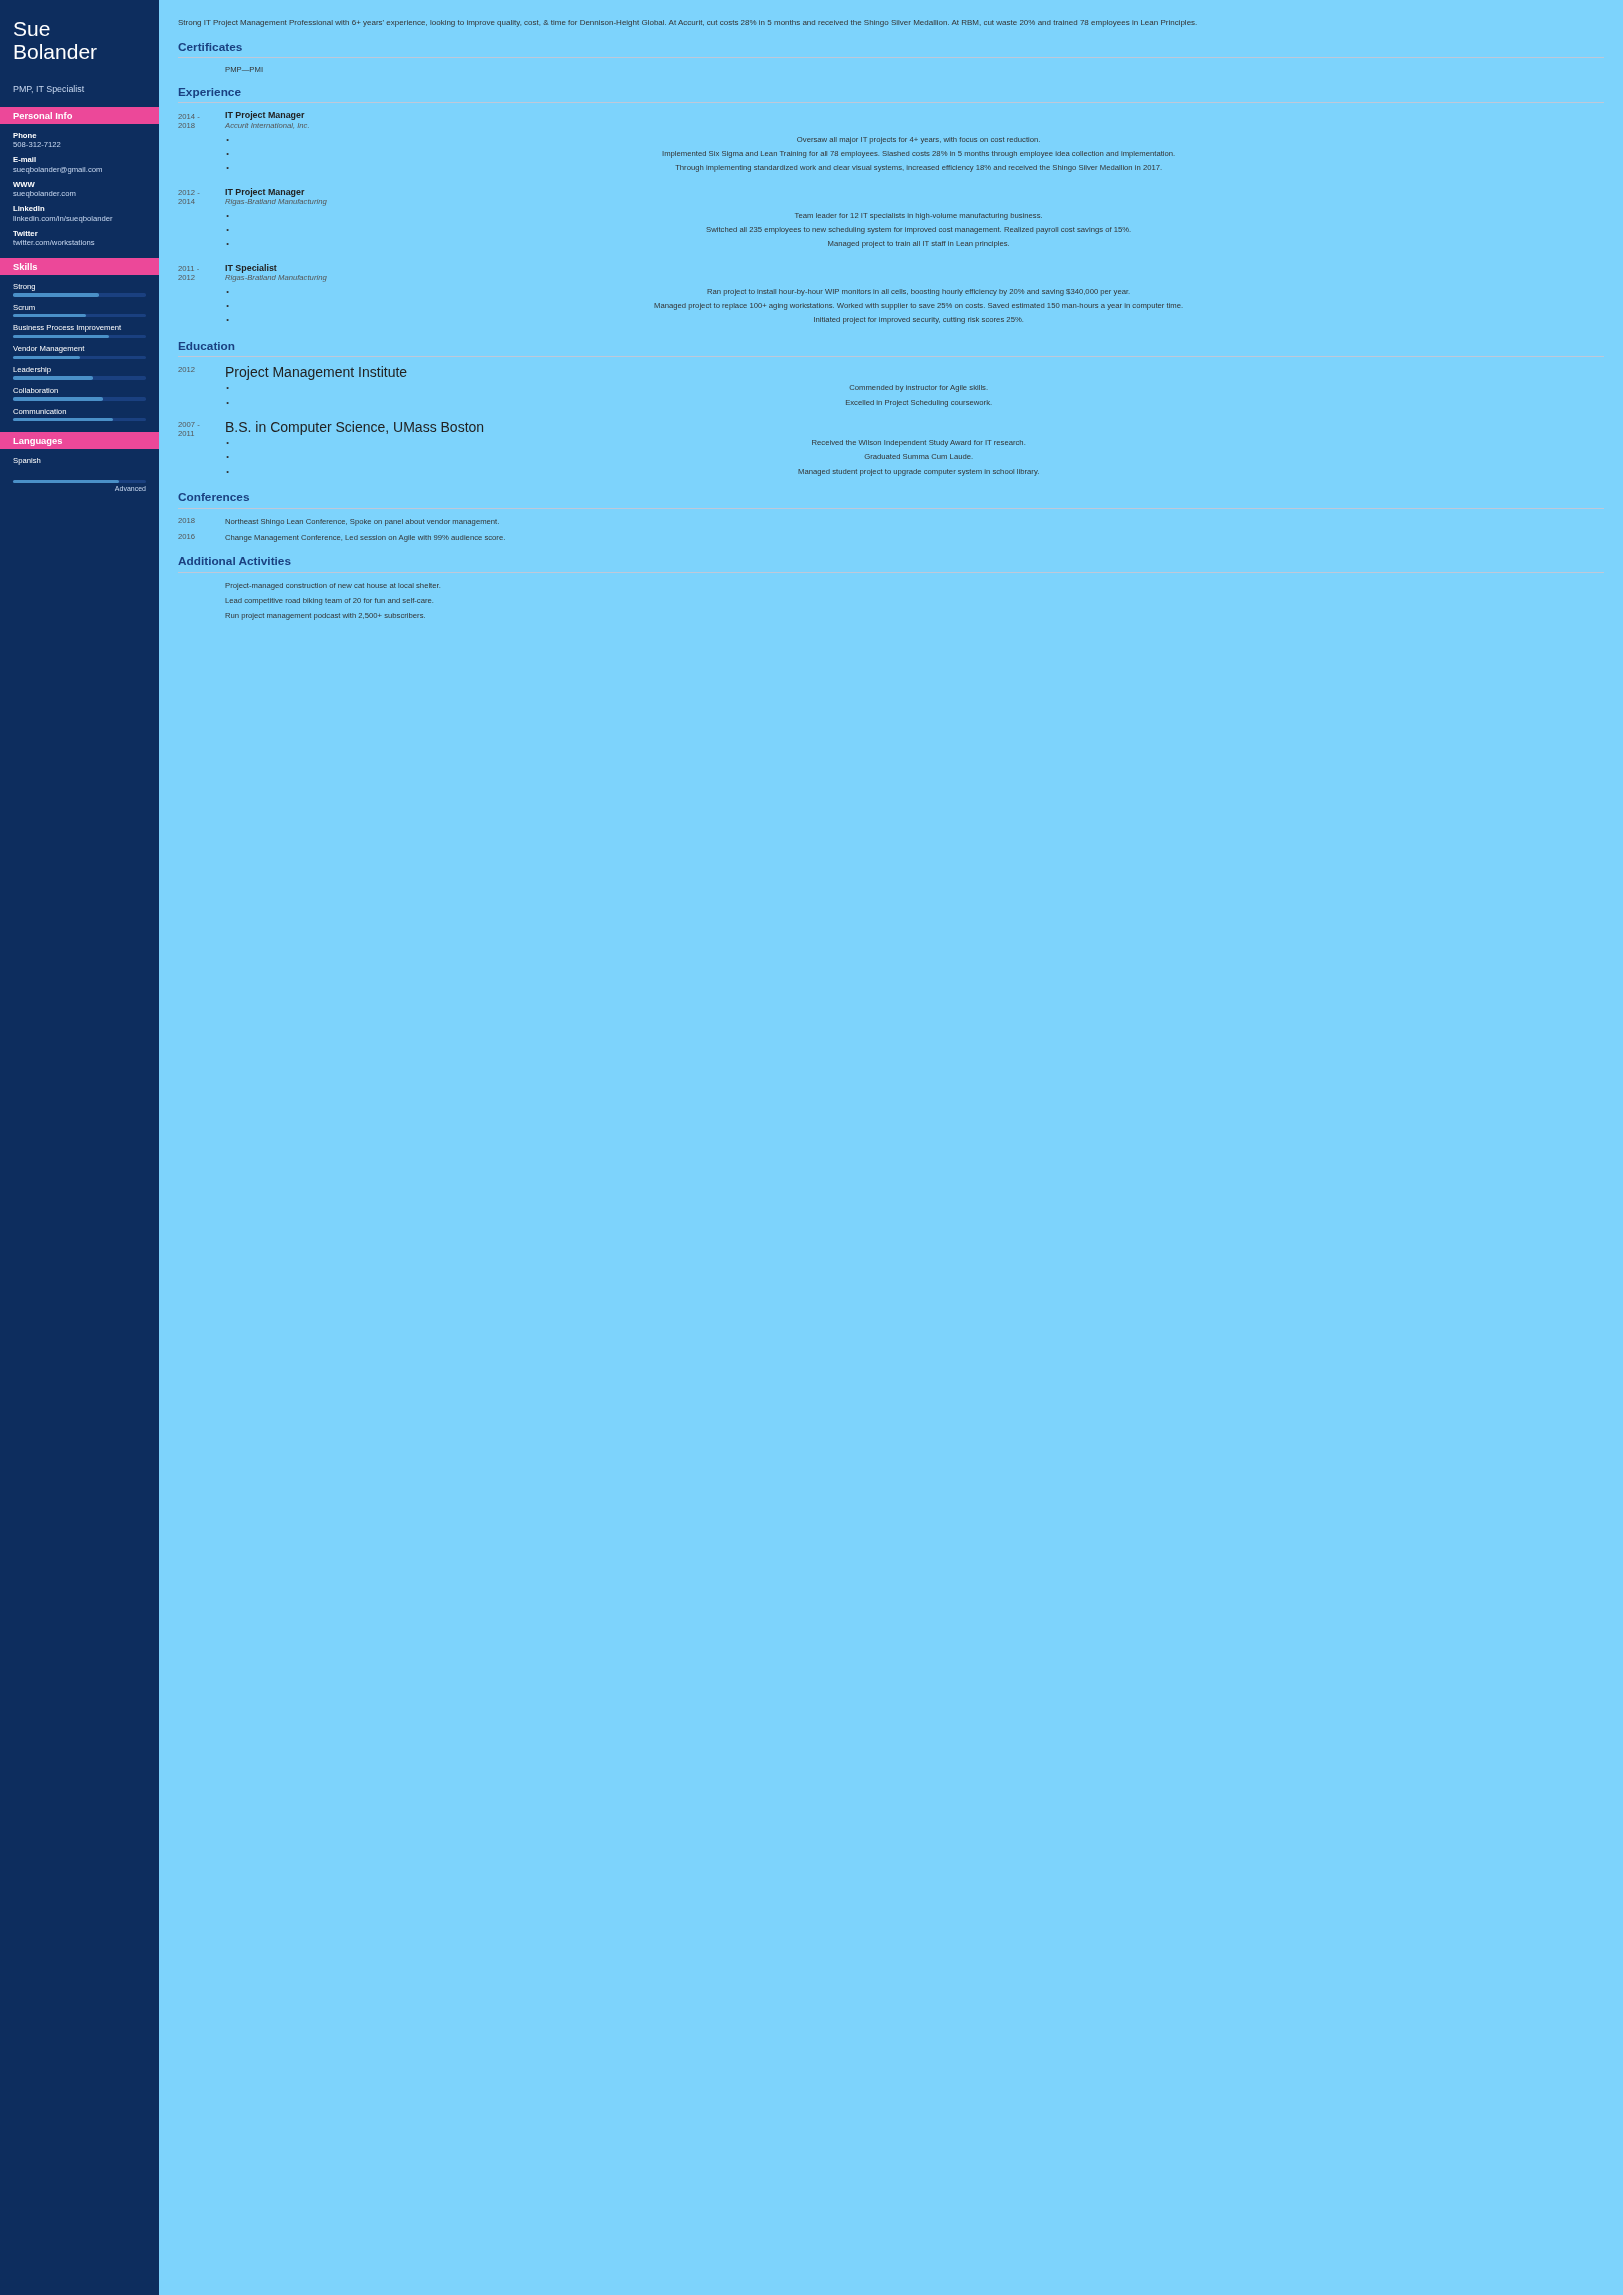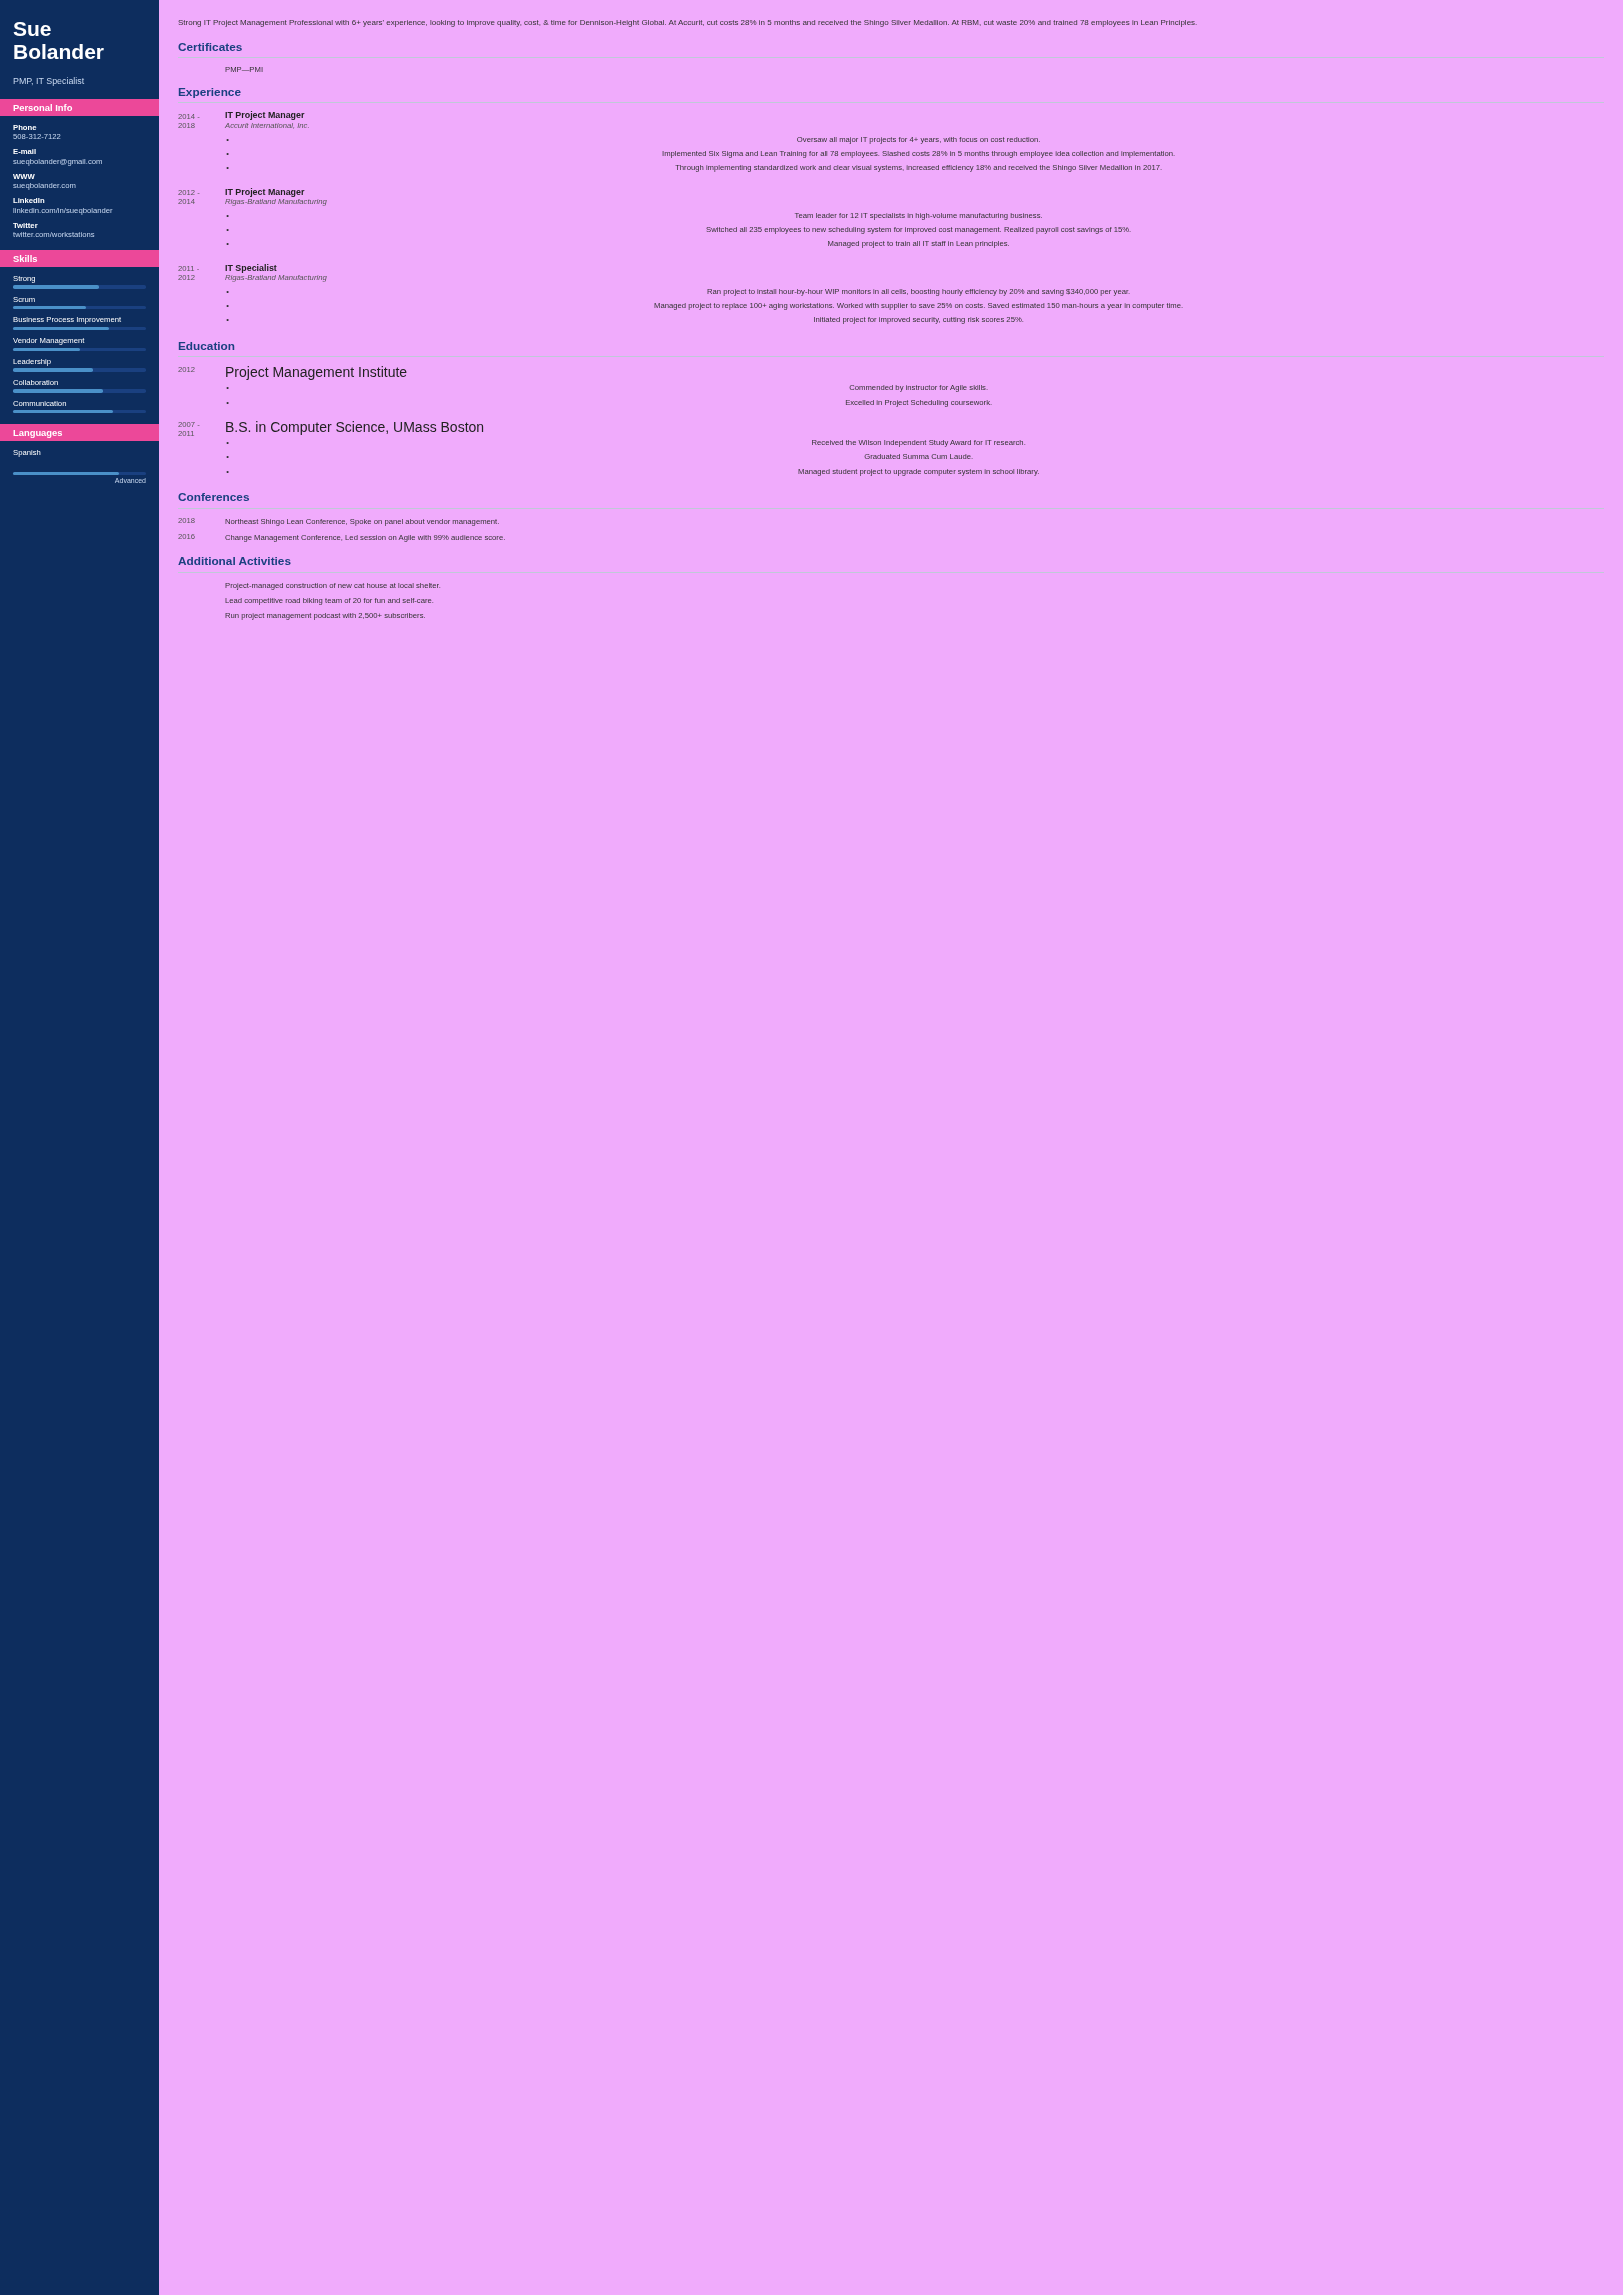--- a/index.html
+++ b/index.html
@@ -13,23 +13,23 @@
     
     .sidebar {
       width: 159px;
       min-width: 159px;
       background: #0d2d5e;
       color: #fff;
       padding: 16.5px 13px 16.5px 13px;
     }
     .sidebar-name {
       font-size: 21px;
-      font-weight: 700;
+      font-weight: 400;
       line-height: 1.1;
-      margin-bottom: 13px;
+      margin-bottom: 21px;
     }
     .sidebar-title {
       font-size: 8.9px;
       font-weight: 400;
       color: #c8d8f0;
       margin-bottom: 13px;
     }
     .sidebar-section-title {
       font-size: 9.4px;
       font-weight: 700;
@@ -74,21 +74,21 @@
       font-size: 7px;
       color: #c8d8f0;
       text-align: right;
       margin-top: 1.2px;
     }
 
     
     .main {
       flex: 1;
       padding: 16.5px 19px 16.5px 19px;
-      background: #f0abfc;
+      background: #7dd3fc;
     }
     .summary-text {
       font-size: 8px;
       color: #333;
       line-height: 1.6;
       margin-bottom: 10.6px;
     }
     .section-title {
       font-size: 11.8px;
       font-weight: 700;

